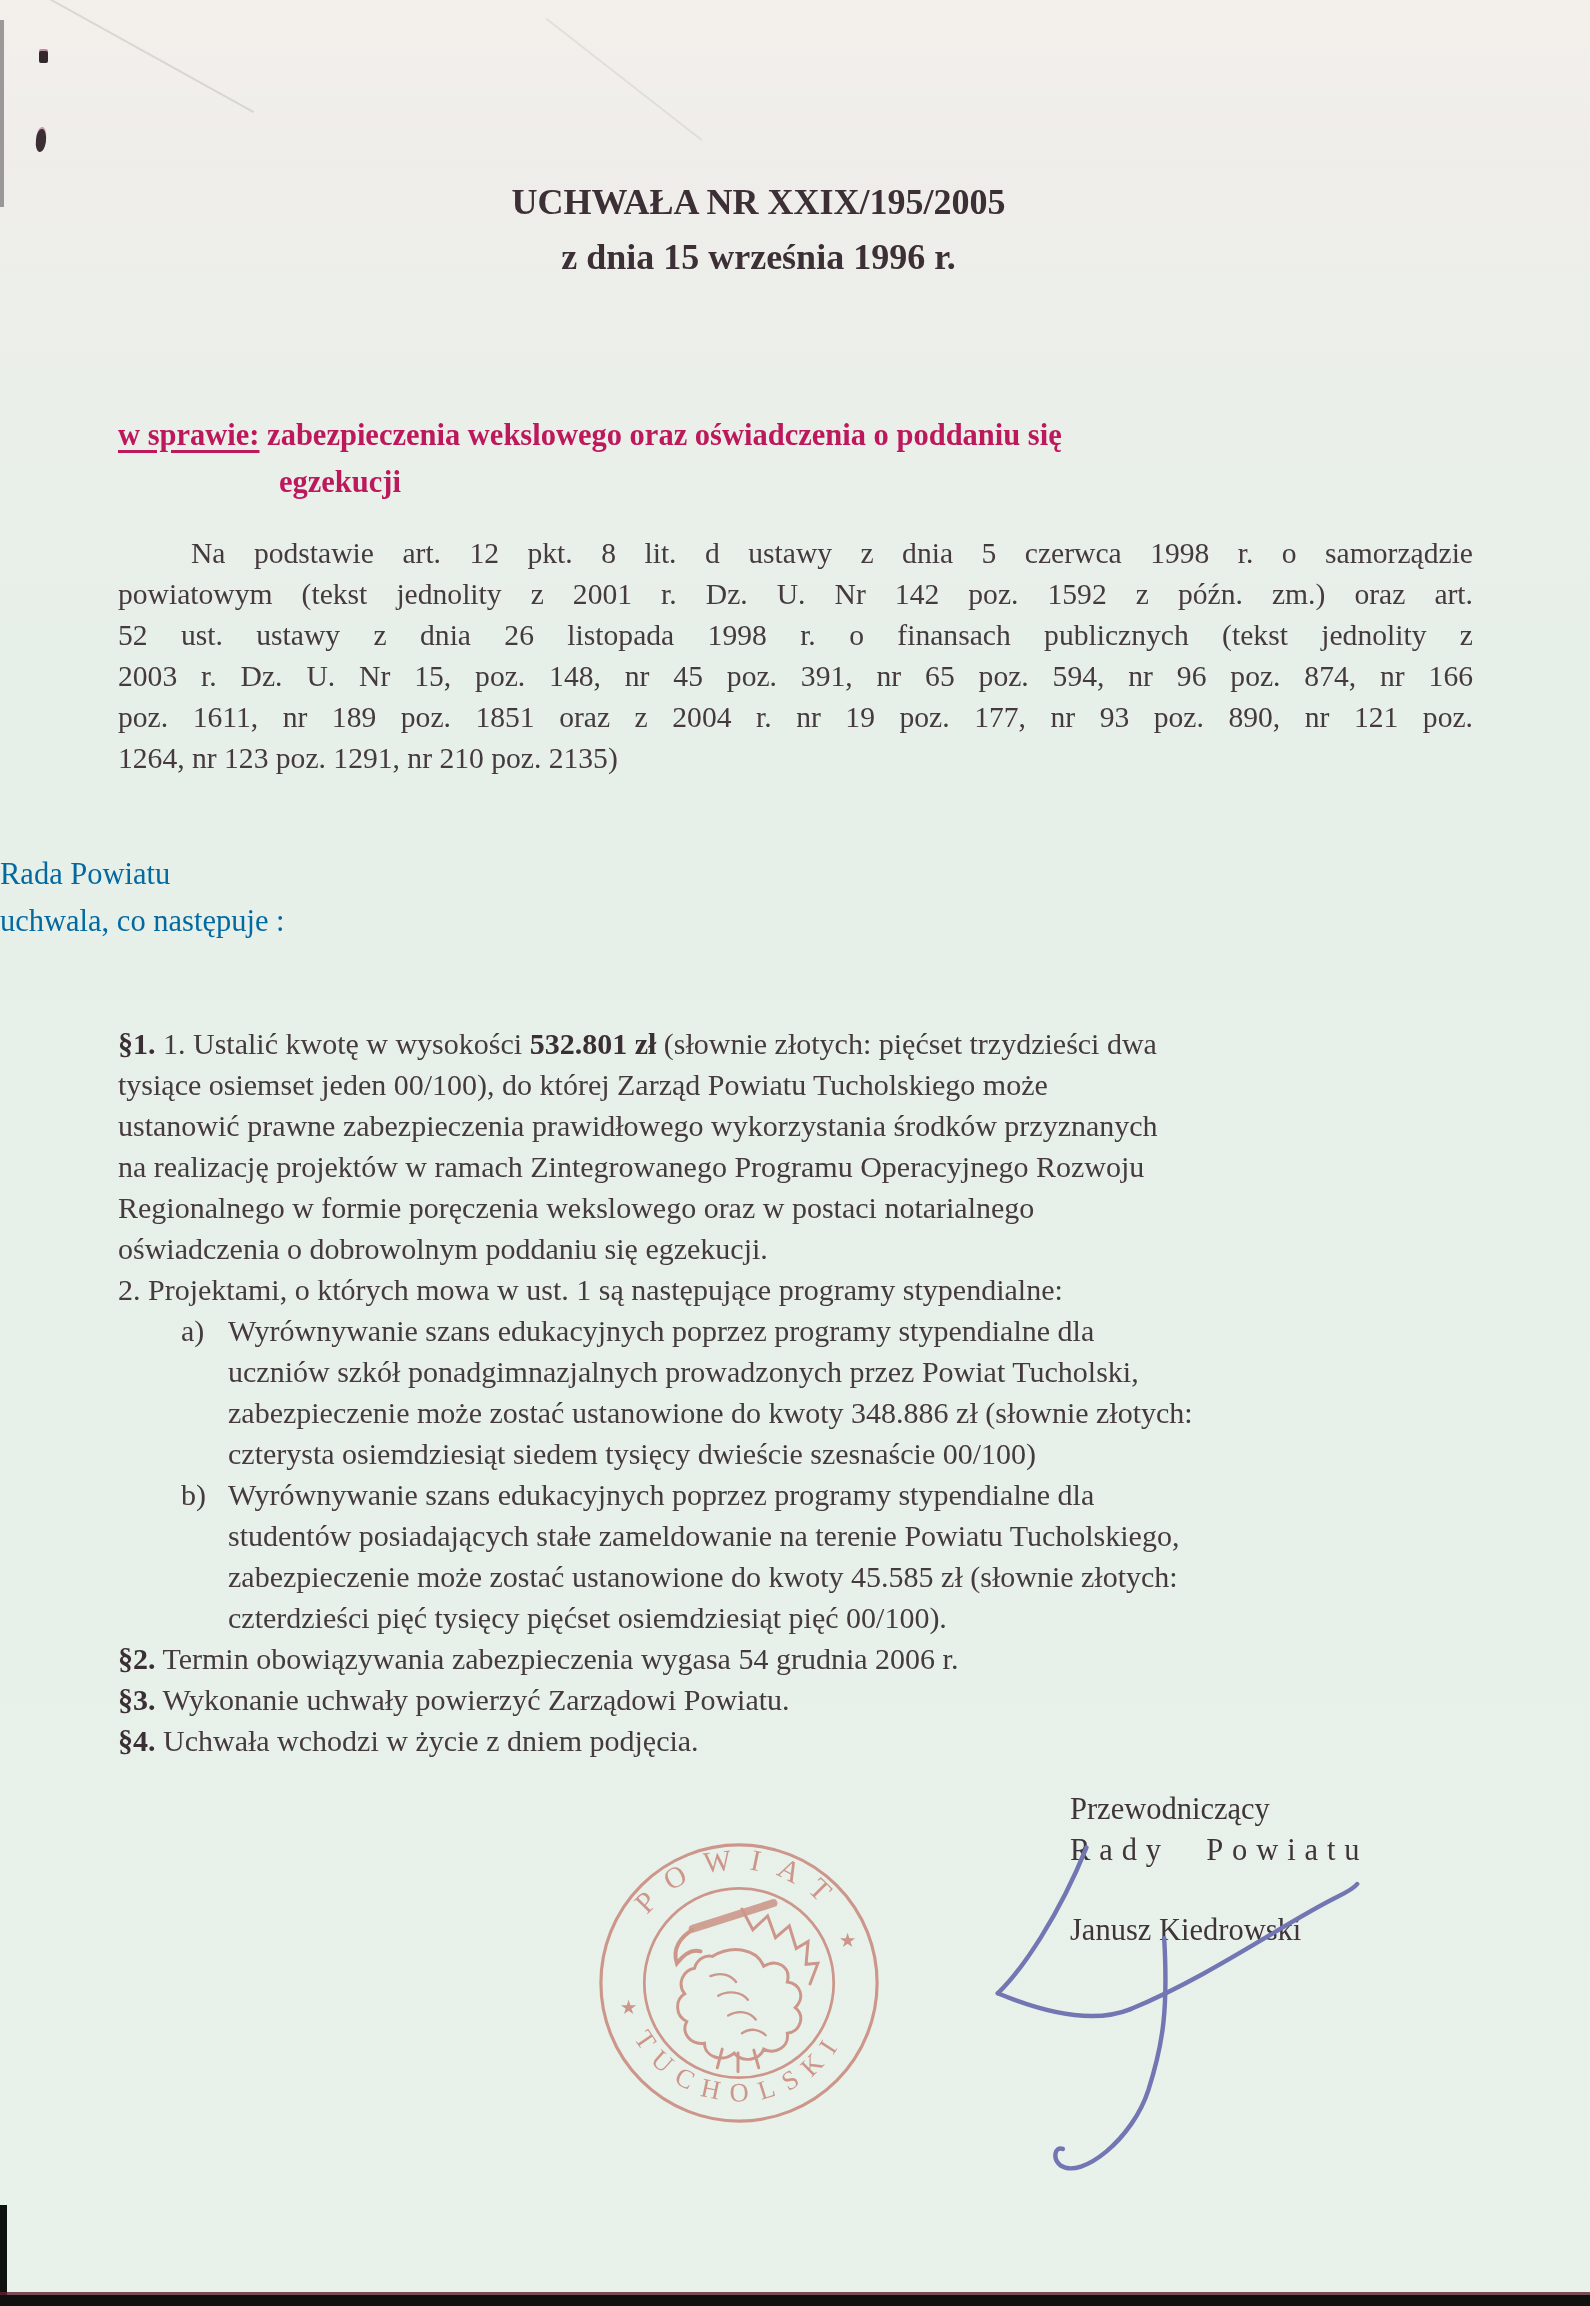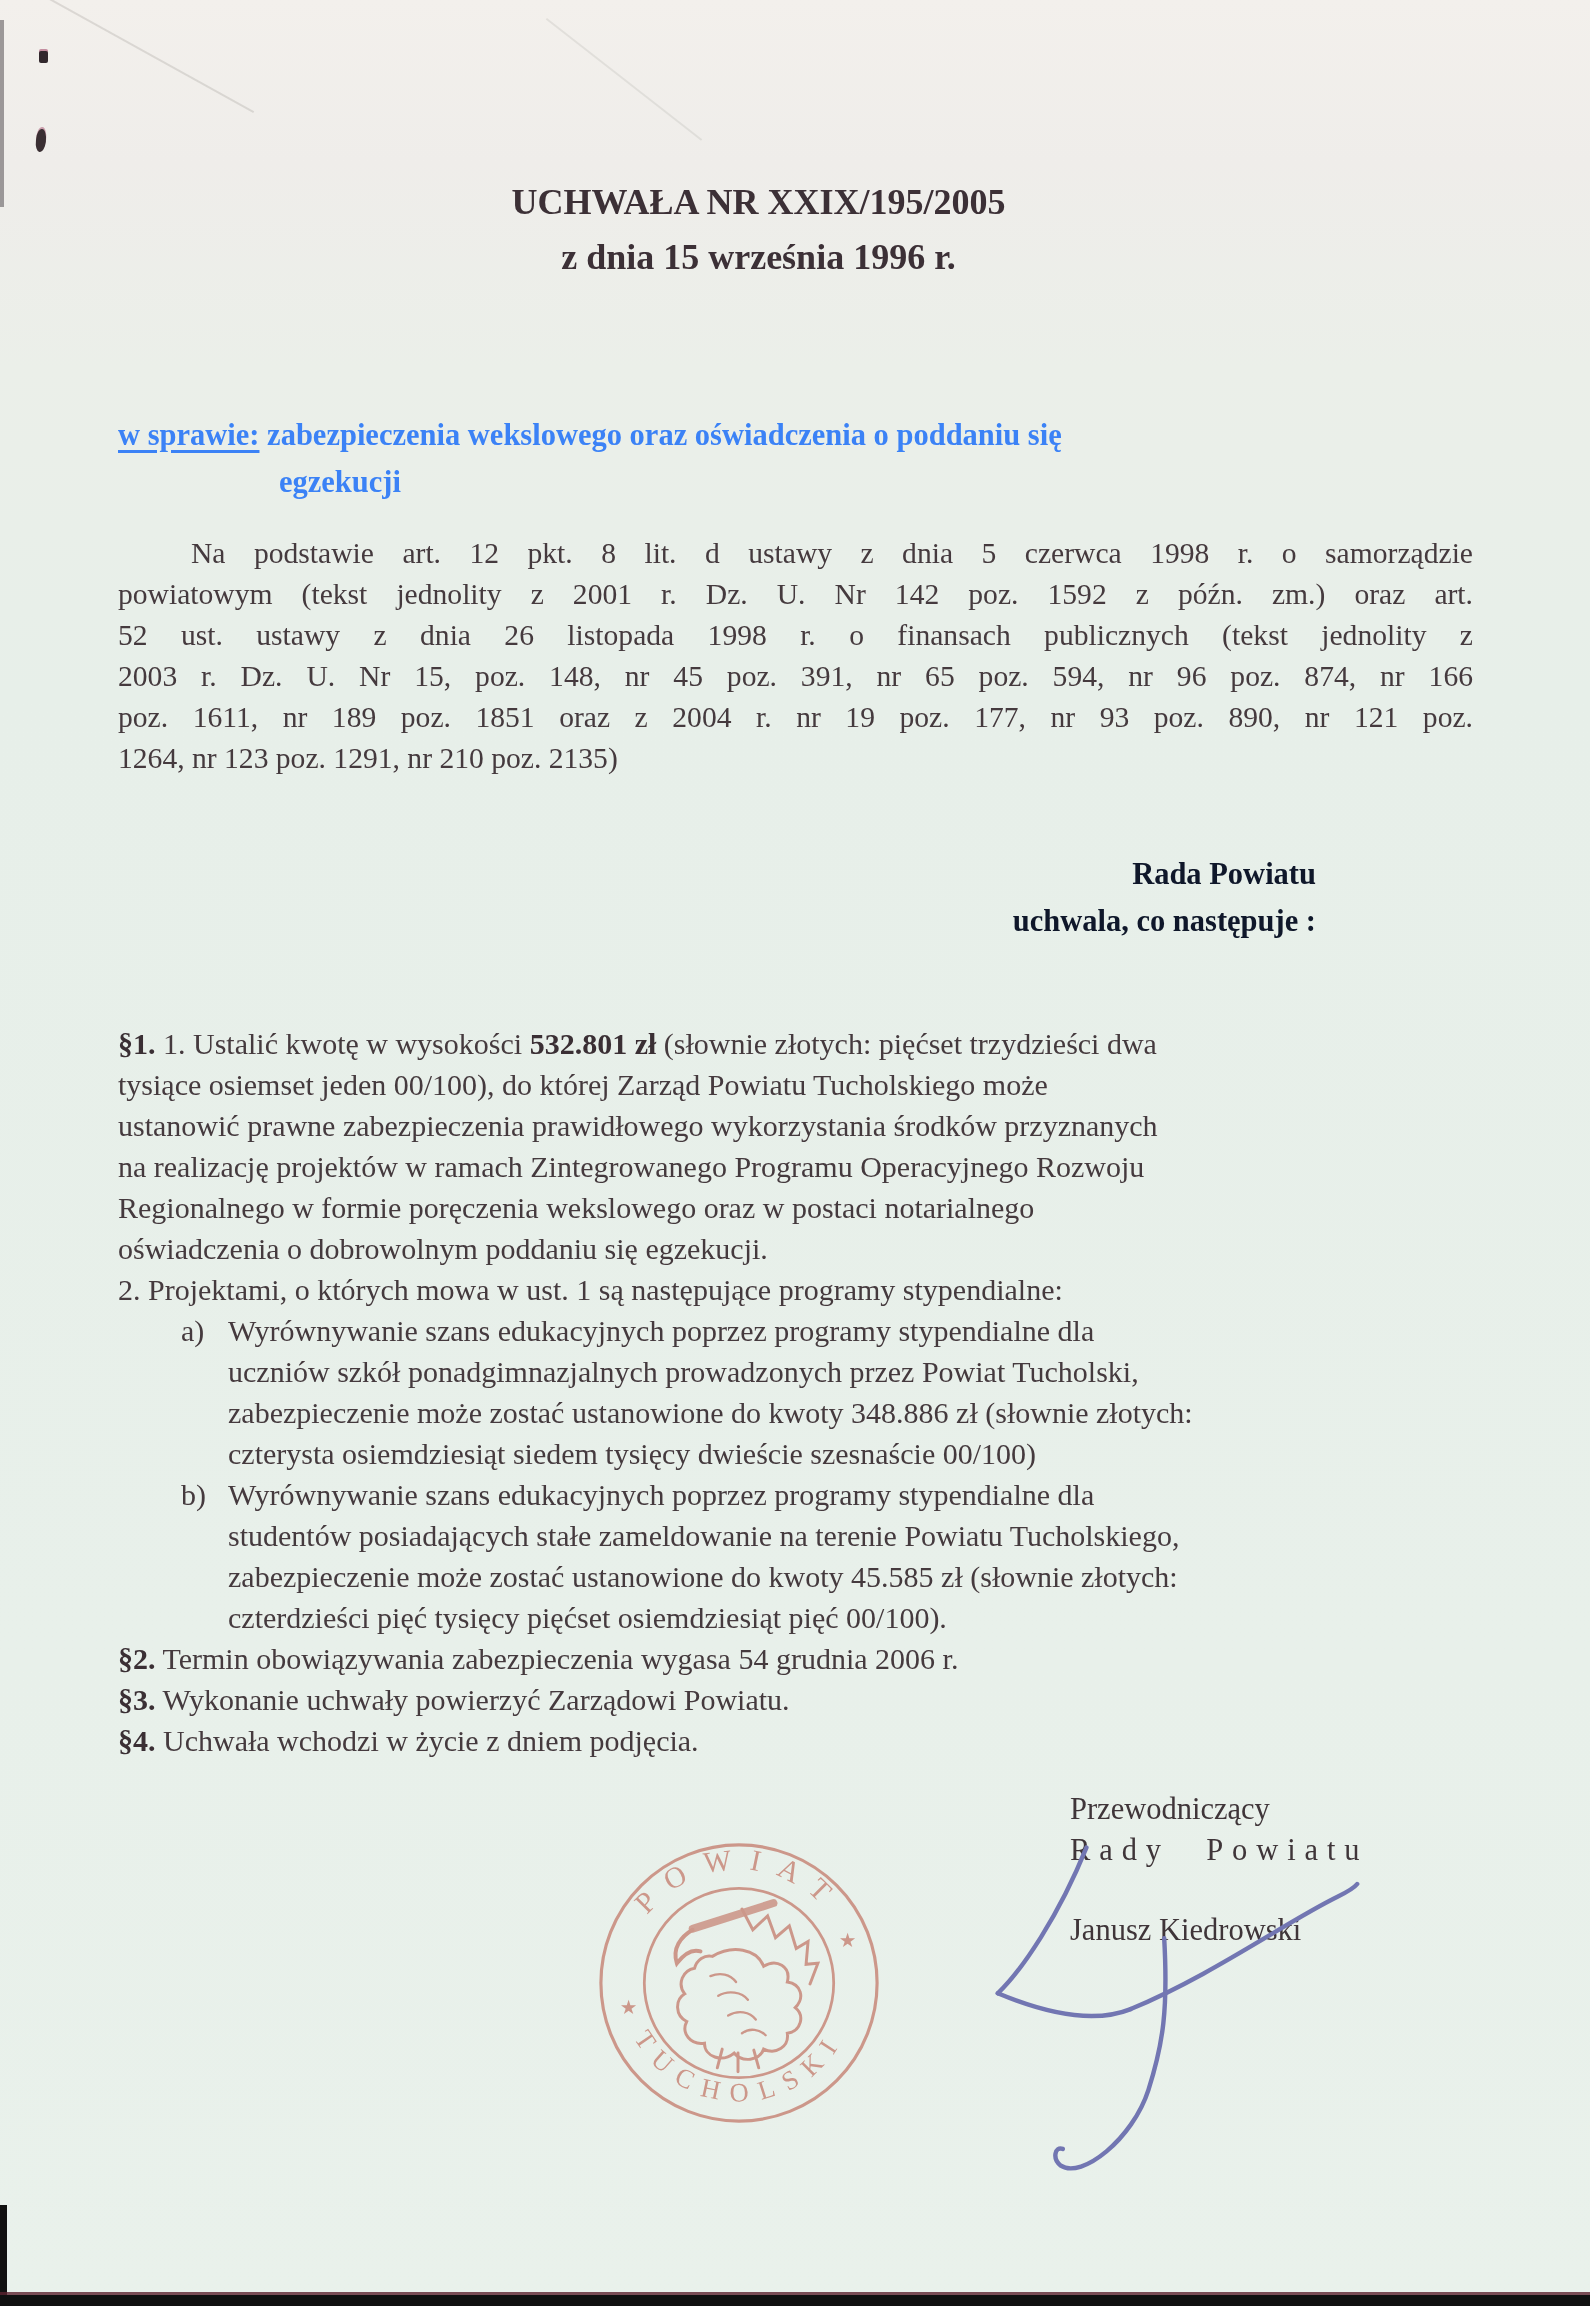--- a/index.html
+++ b/index.html
@@ -7,30 +7,30 @@
     width:1591px;height:2306px;position:relative;overflow:hidden;
     font-family:"Liberation Serif","DejaVu Serif",serif;
     color:#453a3e;
     background:linear-gradient(180deg,#f3f0ec 0%,#efedea 7%,#ebefe9 16%,#e7efe9 30%,#e8f0ea 72%,#e9f1eb 100%);
   }
   .abs{position:absolute;}
   
   .title-block{left:0;width:1517px;top:175px;text-align:center;
     font-weight:bold;font-size:36px;line-height:55px;color:#3c3036;}
   
-  .subject{left:118px;top:412px;width:1369px;font-weight:bold;font-size:30.5px;line-height:47px;color:#3b82f6;}
+  .subject{left:118px;top:412px;width:1369px;font-weight:bold;font-size:30.5px;line-height:47px;color:#be185d;}
   .subject .label{text-decoration:underline;text-underline-offset:4.9px;text-decoration-thickness:2.5px;}
   .subject .cont{padding-left:161px;}
   
   .legal{left:118px;top:533px;width:1355px;font-size:29.6px;line-height:41px;}
   .legal .jl{text-align:justify;text-align-last:justify;}
   .legal .first{text-indent:73px;}
   
-  .res-heading{left:0;top:851px;width:1316px;text-align:right;
-    font-weight:bold;font-size:30.5px;line-height:47px;color:#0f172a;}
+  .res-heading{left:0;top:851px;width:1316px;text-align:left;
+    font-weight:normal;font-size:30.5px;line-height:47px;color:#0369a1;}
   
   .mainbody{left:118px;top:1023px;width:1357px;font-size:30px;line-height:41px;}
   .b{font-weight:bold;color:#3a2f34;}
   .item{position:relative;padding-left:110px;}
   .item .marker{position:absolute;left:63px;top:0;}
   
   .stamp{left:594px;top:1838px;width:290px;height:290px;opacity:.85;}
   
   .sig-block{left:1070px;top:1792px;color:#3f3539;}
   .sig-role1{font-size:30.5px;line-height:35px;}

